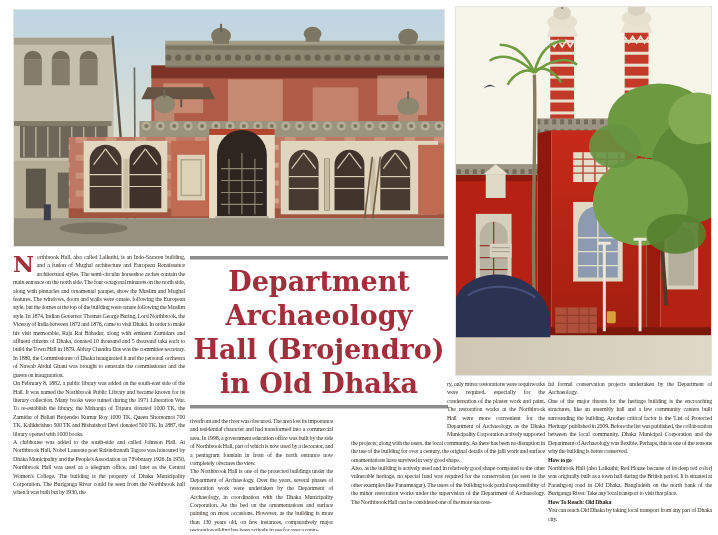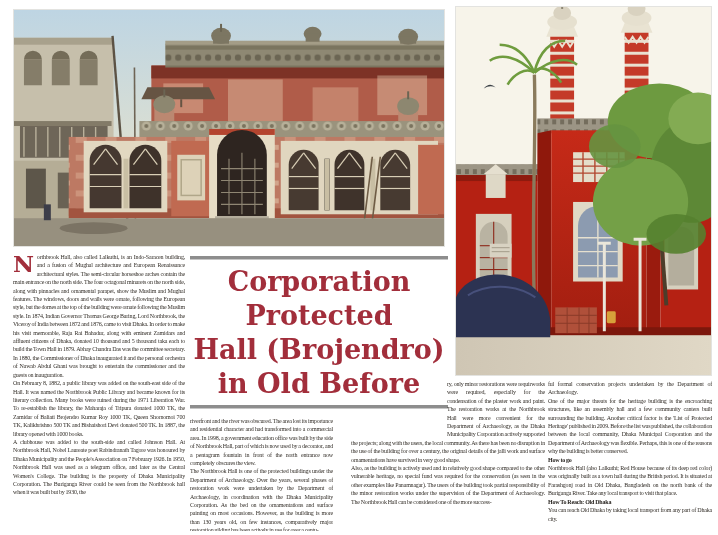--- a/index.html
+++ b/index.html
@@ -342,24 +342,24 @@
 
   <div id="col-intro" class="bodycol">
     <p><span class="dropcap">N</span><span>orthbrook Hall, also called Lalkuthi, is an Indo-Saracen building, and a fusion of Mughal architecture and European Renaissance architectural styles. The semi-circular horseshoe arches contain the main entrance on the north side. The four octagonal minarets on the north side, along with pinnacles and ornamental parapet, show the Muslim and Mughal features. The windows, doors and walls were ornate, following the European style, but the domes at the top of the building were ornate following the Muslim style. In 1874, Indian Governor Thomas George Baring, Lord Northbrook, the Viceroy of India between 1872 and 1876, came to visit Dhaka. In order to make his visit memorable, Raja Rai Bahadur, along with eminent Zamidars and affluent citizens of Dhaka, donated 10 thousand and 5 thousand taka each to build the Town Hall in 1879. Abhay Chandra Das was the committee secretary. In 1880, the Commissioner of Dhaka inaugurated it and the personal orchestra of Nawab Abdul Ghani was brought to entertain the commissioner and the guests on inauguration.</span></p>
     <p>On February 8, 1882, a public library was added on the south-east side of the Hall. It was named the Northbrook Public Library and became known for its literary collection. Many books were ruined during the 1971 Liberation War. To re-establish the library, the Maharaja of Tripura donated 1000 TK, the Zamidar of Baliati Brojendro Kumar Roy 1000 TK, Queen Shornomoi 700 TK, Kalikhrishno 500 TK and Bishaishori Devi donated 500 TK. In 1887, the library opened with 1000 books.</p>
     <p>A clubhouse was added to the south-side and called Johnson Hall. At Northbrook Hall, Nobel Laureate poet Rabindranath Tagore was honoured by Dhaka Municipality and the People's Association on 7 February 1926. In 1950, Northbrook Hall was used as a telegram office, and later as the Central Women's College. The building is the property of Dhaka Municipality Corporation. The Buriganga River could be seen from the Northbrook hall when it was built but by 1930, the</p>
   </div>
 
   <div id="headline-block">
     <div class="rule"></div>
     <div class="headline">
-      <div>Corporation</div>
-      <div>Protected</div>
+      <div>Department</div>
+      <div>Archaeology</div>
       <div>Hall (Brojendro)</div>
-      <div>in Old Before</div>
+      <div>in Old Dhaka</div>
     </div>
     <div class="rule"></div>
   </div>
 
   <div id="col-a" class="bodycol">
     <p>riverfront and the river was obscured. The area lost its importance and residential character and had transformed into a commercial area. In 1998, a government education office was built by the side of Northbrook Hall, part of which is now used by a decorator, and a pentagram fountain in front of the north entrance now completely obscures the view.</p>
     <p>The Northbrook Hall is one of the protected buildings under the Department of Archaeology. Over the years, several phases of restoration work were undertaken by the Department of Archaeology, in coordination with the Dhaka Municipality Corporation. As the bed on the ornamentations and surface painting on most occasions. However, as the building is more than 130 years old, on few instances, comparatively major restoration uilding has been actively in use for over a centu-</p>
   </div>
 
   <div id="col-b" class="bodycol">

